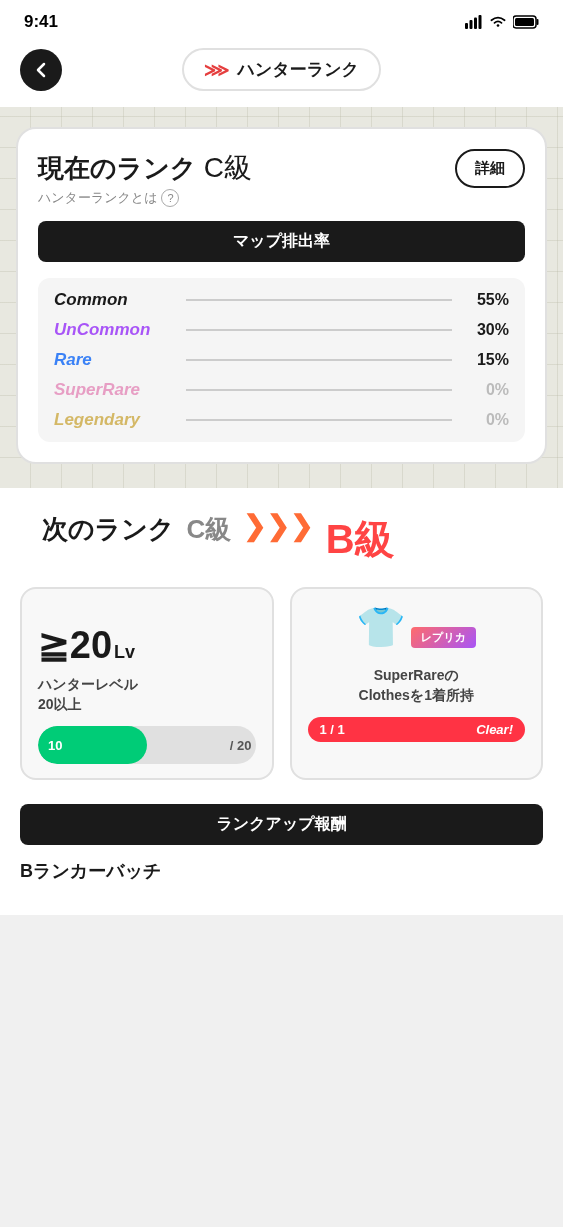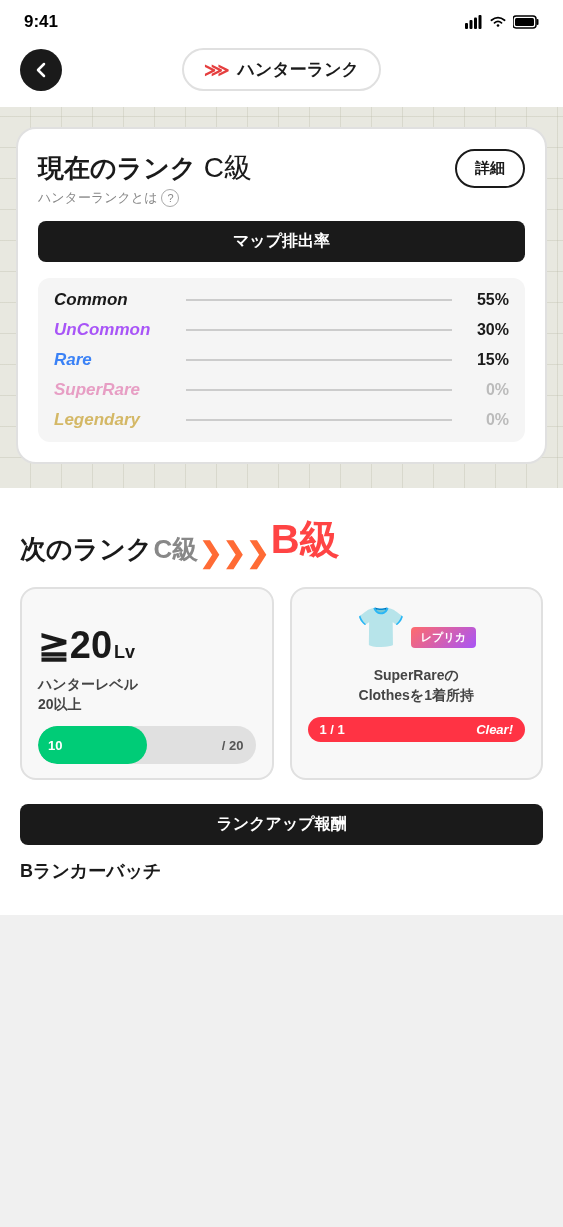--- a/index.html
+++ b/index.html
@@ -187,23 +187,24 @@
     }
 
     
     .next-rank-section {
       background: #fff;
       padding: 24px 20px 32px;
       margin-top: 0;
     }
     .next-rank-header {
       display: flex;
-      align-items: flex-end;
-      gap: 1px;
+      align-items: flex-start;
+      gap: 12px;
       margin-bottom: 20px;
+      margin-left: 22px;
     }
     .next-rank-label {
       font-size: 26px;
       font-weight: 800;
       color: #1a1a1a;
     }
     .next-rank-from {
       font-size: 26px;
       font-weight: 800;
       color: #888;
@@ -255,21 +256,21 @@
       position: relative;
       margin-top: 4px;
     }
     .progress-bar-fill {
       background: #00cc77;
       height: 100%;
       border-radius: 50px;
     }
     .progress-bar-text {
       position: absolute;
-      right: 12px;
+      right: 4px;
       top: 50%;
       transform: translateY(-50%);
       font-size: 13px;
       font-weight: 700;
       color: #555;
     }
     .progress-bar-current {
       position: absolute;
       left: 10px;
       top: 50%;

